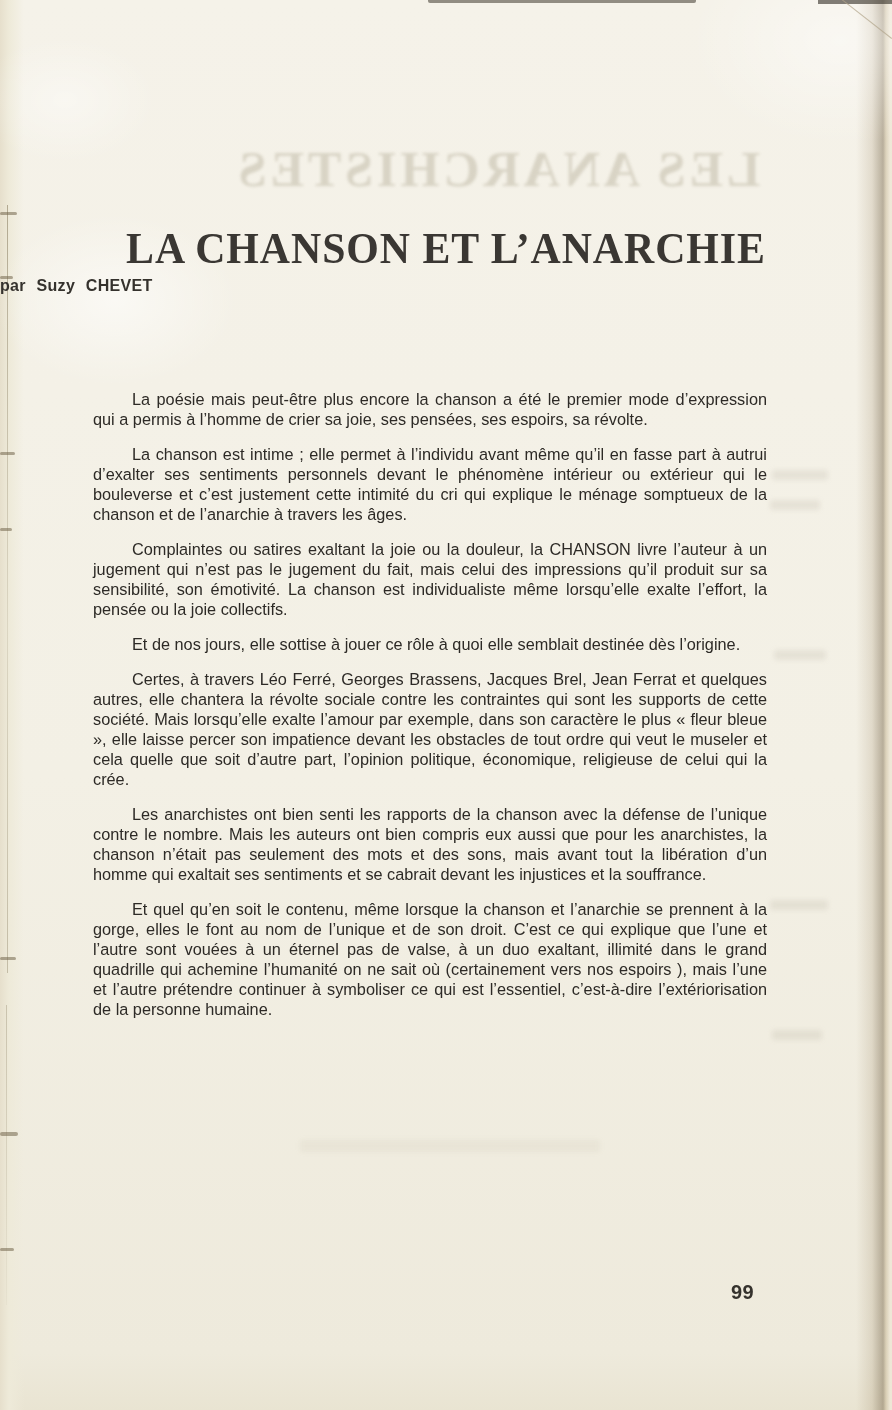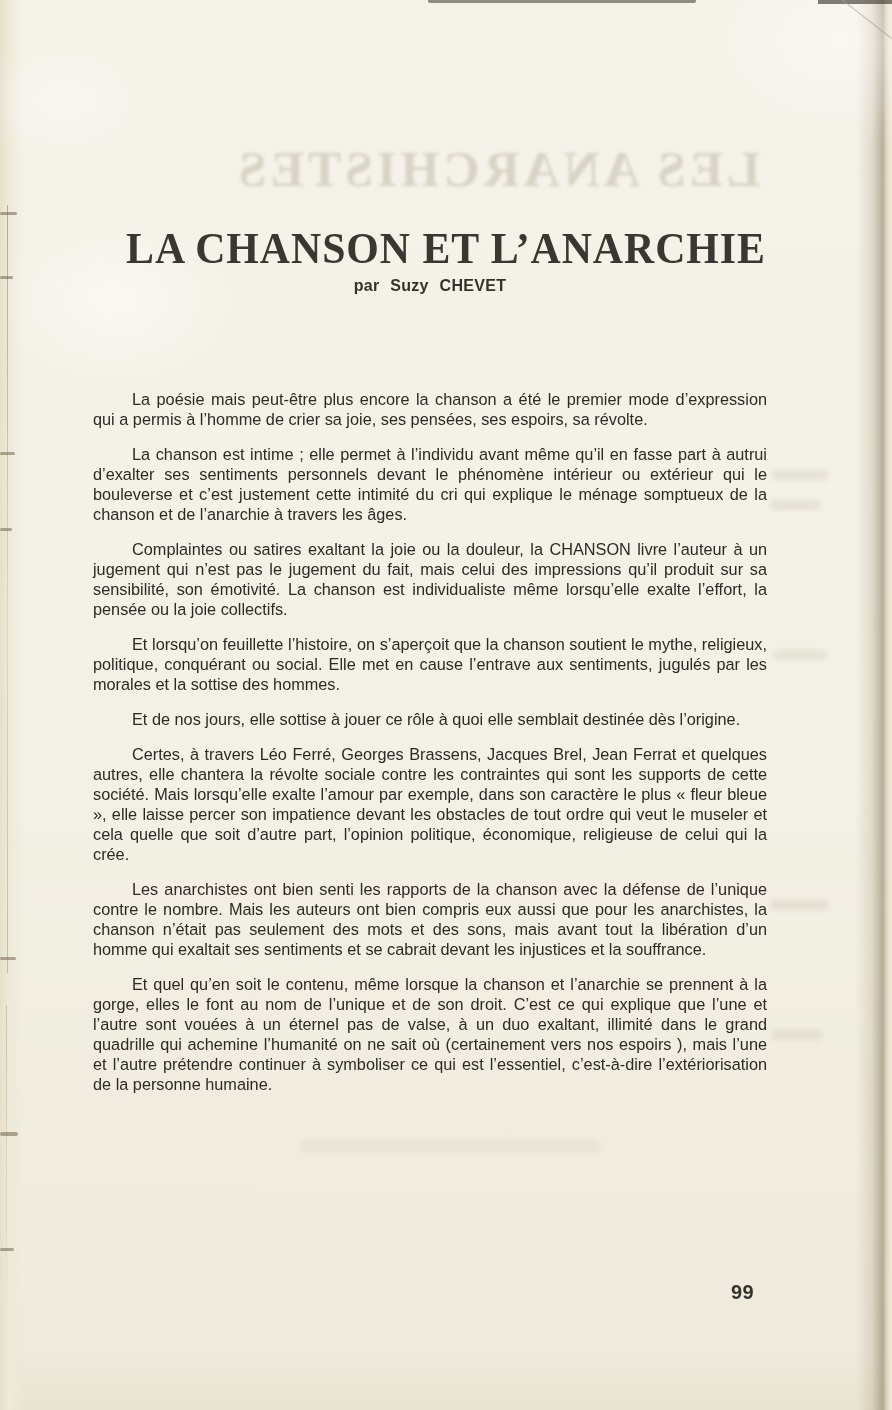--- a/index.html
+++ b/index.html
@@ -71,21 +71,21 @@
     font-family:"Liberation Serif", serif;
     font-weight:700;
     font-size:45px;
     letter-spacing:1px;
     color:#3a3733;
     transform:scaleX(0.93);
     white-space:nowrap;
   }
   .article-byline {
     position:absolute; top:277px; left:0; width:860px;
-    text-align:center;
+    text-align:left;
     font-weight:700; font-size:16px;
     color:#35322d;
     word-spacing:6px; letter-spacing:0.3px;
   }
 
   
   .article-body {
     position:absolute; left:93px; top:389px; width:674px;
     font-weight:400;
     font-size:16.3px;
@@ -132,21 +132,20 @@
   <div class="ghost-smudge g6"></div>
 
   <h1 class="article-title">LA CHANSON ET L’ANARCHIE</h1>
 
   <div class="article-byline">par Suzy CHEVET</div>
 
   <div class="article-body">
     <p>La poésie mais peut-être plus encore la chanson a été le premier mode d’expression qui a permis à l’homme de crier sa joie, ses pensées, ses espoirs, sa révolte.</p>
     <p>La chanson est intime ; elle permet à l’individu avant même qu’il en fasse part à autrui d’exalter ses sentiments personnels devant le phénomène intérieur ou extérieur qui le bouleverse et c’est justement cette intimité du cri qui explique le ménage somptueux de la chanson et de l’anarchie à travers les âges.</p>
     <p>Complaintes ou satires exaltant la joie ou la douleur, la CHANSON livre l’auteur à un jugement qui n’est pas le jugement du fait, mais celui des impressions qu’il produit sur sa sensibilité, son émotivité. La chanson est individualiste même lorsqu’elle exalte l’effort, la pensée ou la joie collectifs.</p>
-    <p>Et lorsqu’on feuillette l’histoire, on s’aperçoit que la chanson soutient le mythe, religieux, politique, conquérant ou social. Elle met en cause l’entrave aux sentiments, jugulés par les morales et la sottise des hommes.</p>
     <p>Et de nos jours, elle sottise à jouer ce rôle à quoi elle semblait destinée dès l’origine.</p>
     <p>Certes, à travers Léo Ferré, Georges Brassens, Jacques Brel, Jean Ferrat et quelques autres, elle chantera la révolte sociale contre les contraintes qui sont les supports de cette société. Mais lorsqu’elle exalte l’amour par exemple, dans son caractère le plus « fleur bleue », elle laisse percer son impatience devant les obstacles de tout ordre qui veut le museler et cela quelle que soit d’autre part, l’opinion politique, économique, religieuse de celui qui la crée.</p>
     <p>Les anarchistes ont bien senti les rapports de la chanson avec la défense de l’unique contre le nombre. Mais les auteurs ont bien compris eux aussi que pour les anarchistes, la chanson n’était pas seulement des mots et des sons, mais avant tout la libération d’un homme qui exaltait ses sentiments et se cabrait devant les injustices et la souffrance.</p>
     <p>Et quel qu’en soit le contenu, même lorsque la chanson et l’anarchie se prennent à la gorge, elles le font au nom de l’unique et de son droit. C’est ce qui explique que l’une et l’autre sont vouées à un éternel pas de valse, à un duo exaltant, illimité dans le grand quadrille qui achemine l’humanité on ne sait où (certainement vers nos espoirs ), mais l’une et l’autre prétendre continuer à symboliser ce qui est l’essentiel, c’est-à-dire l’extériorisation de la personne humaine.</p>
   </div>
 
   <div class="page-number">99</div>
 
 </div>
 

